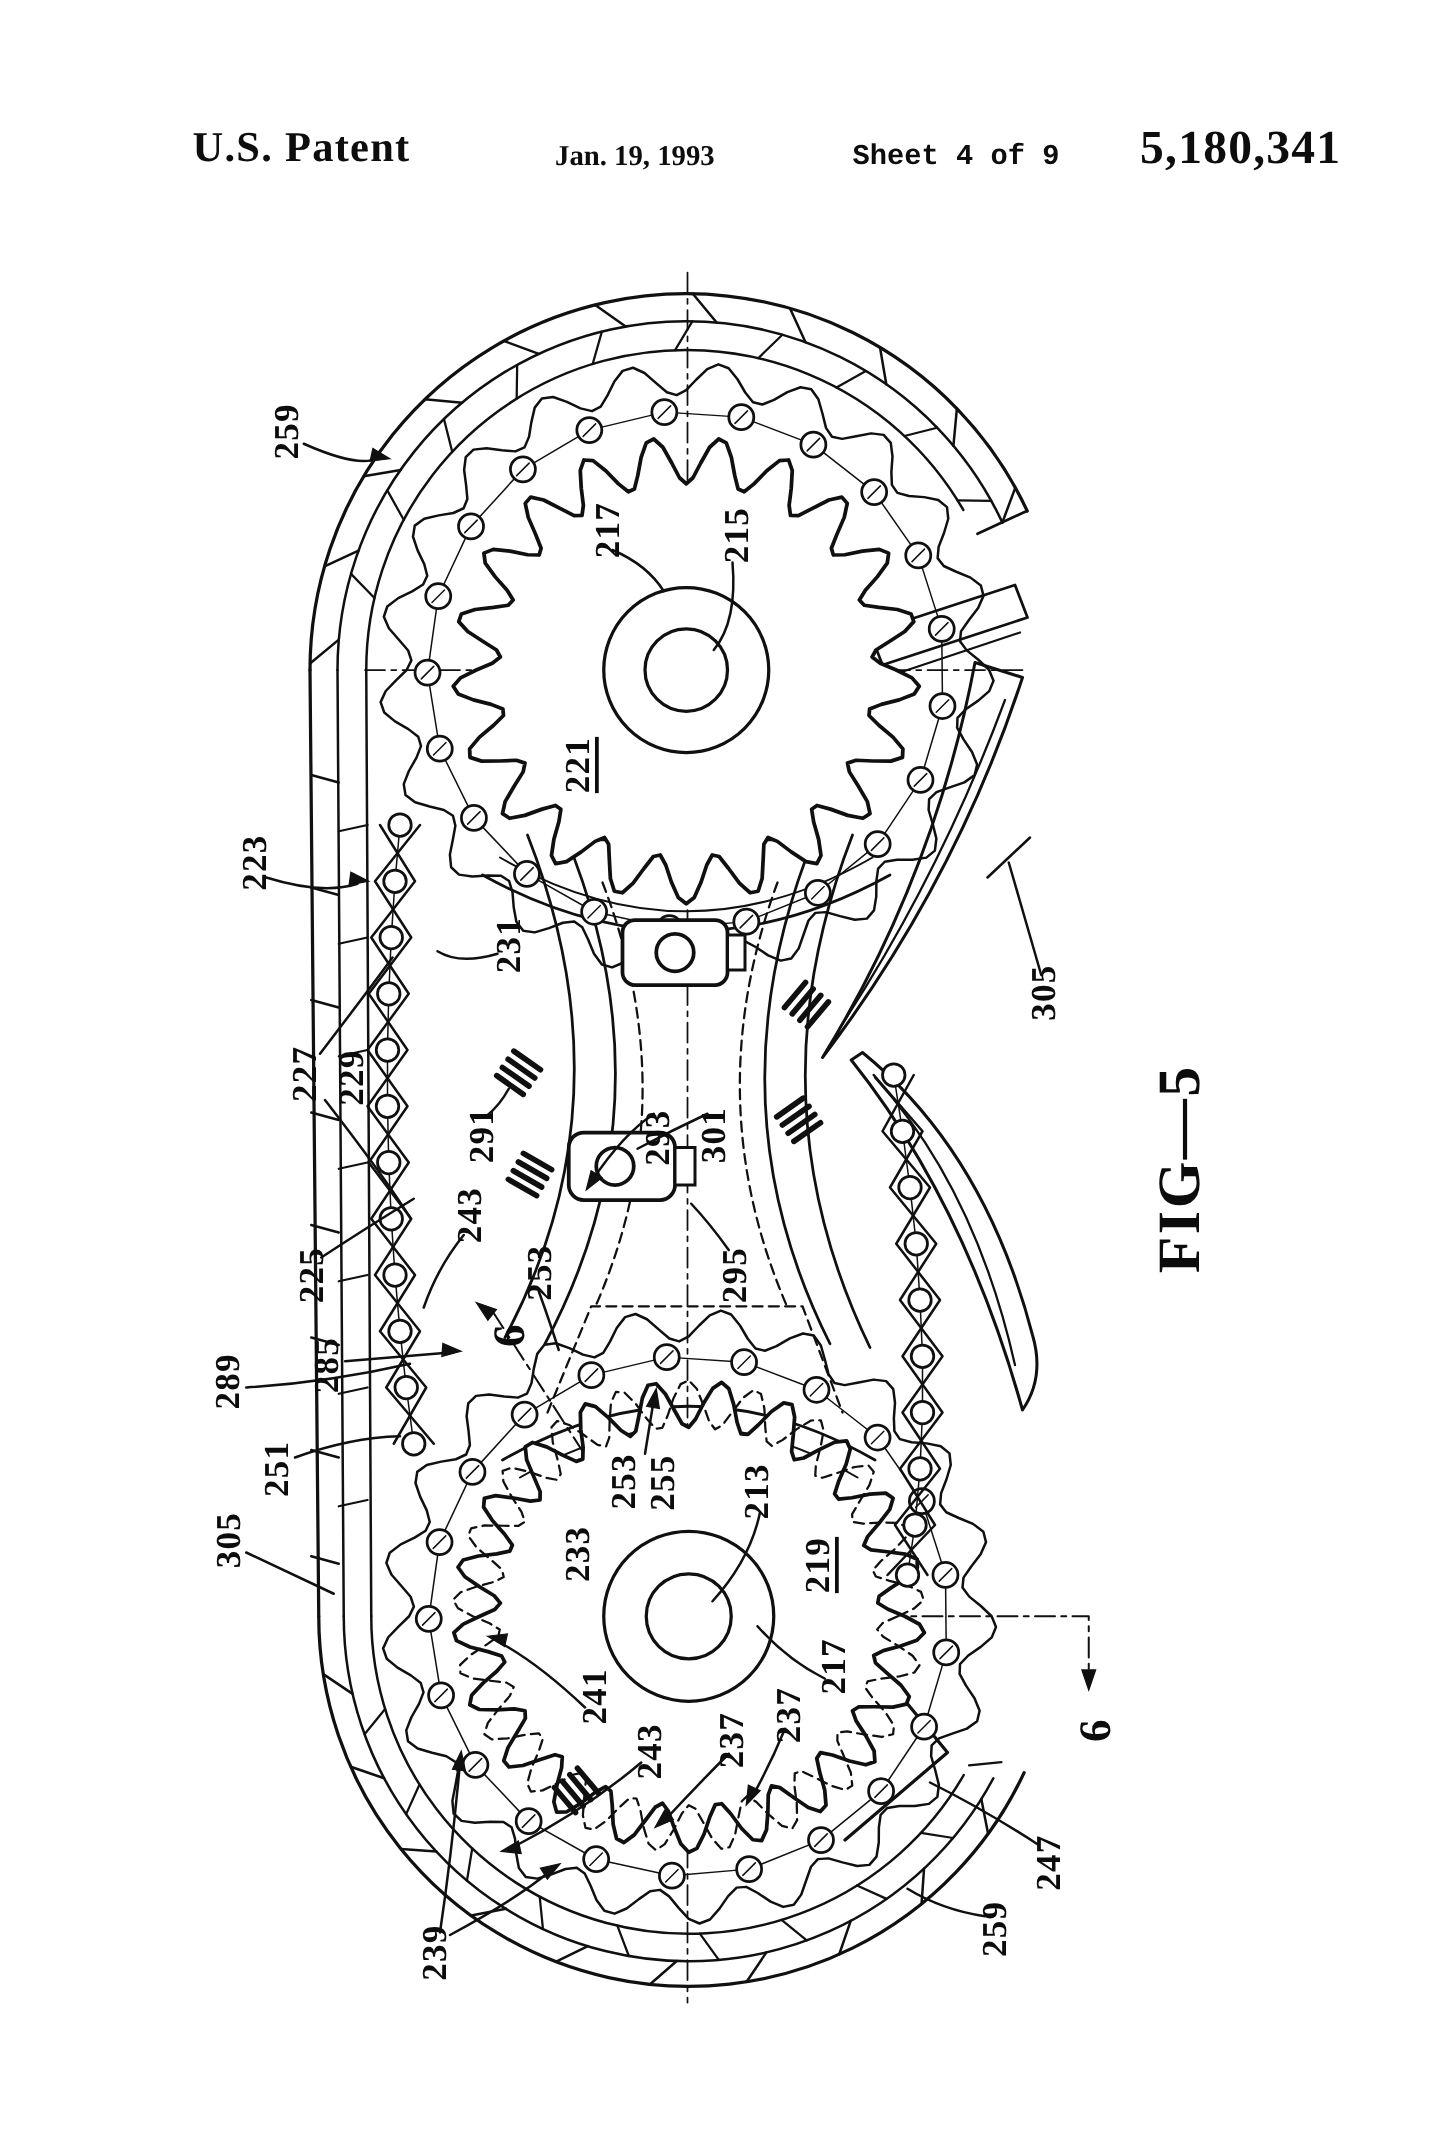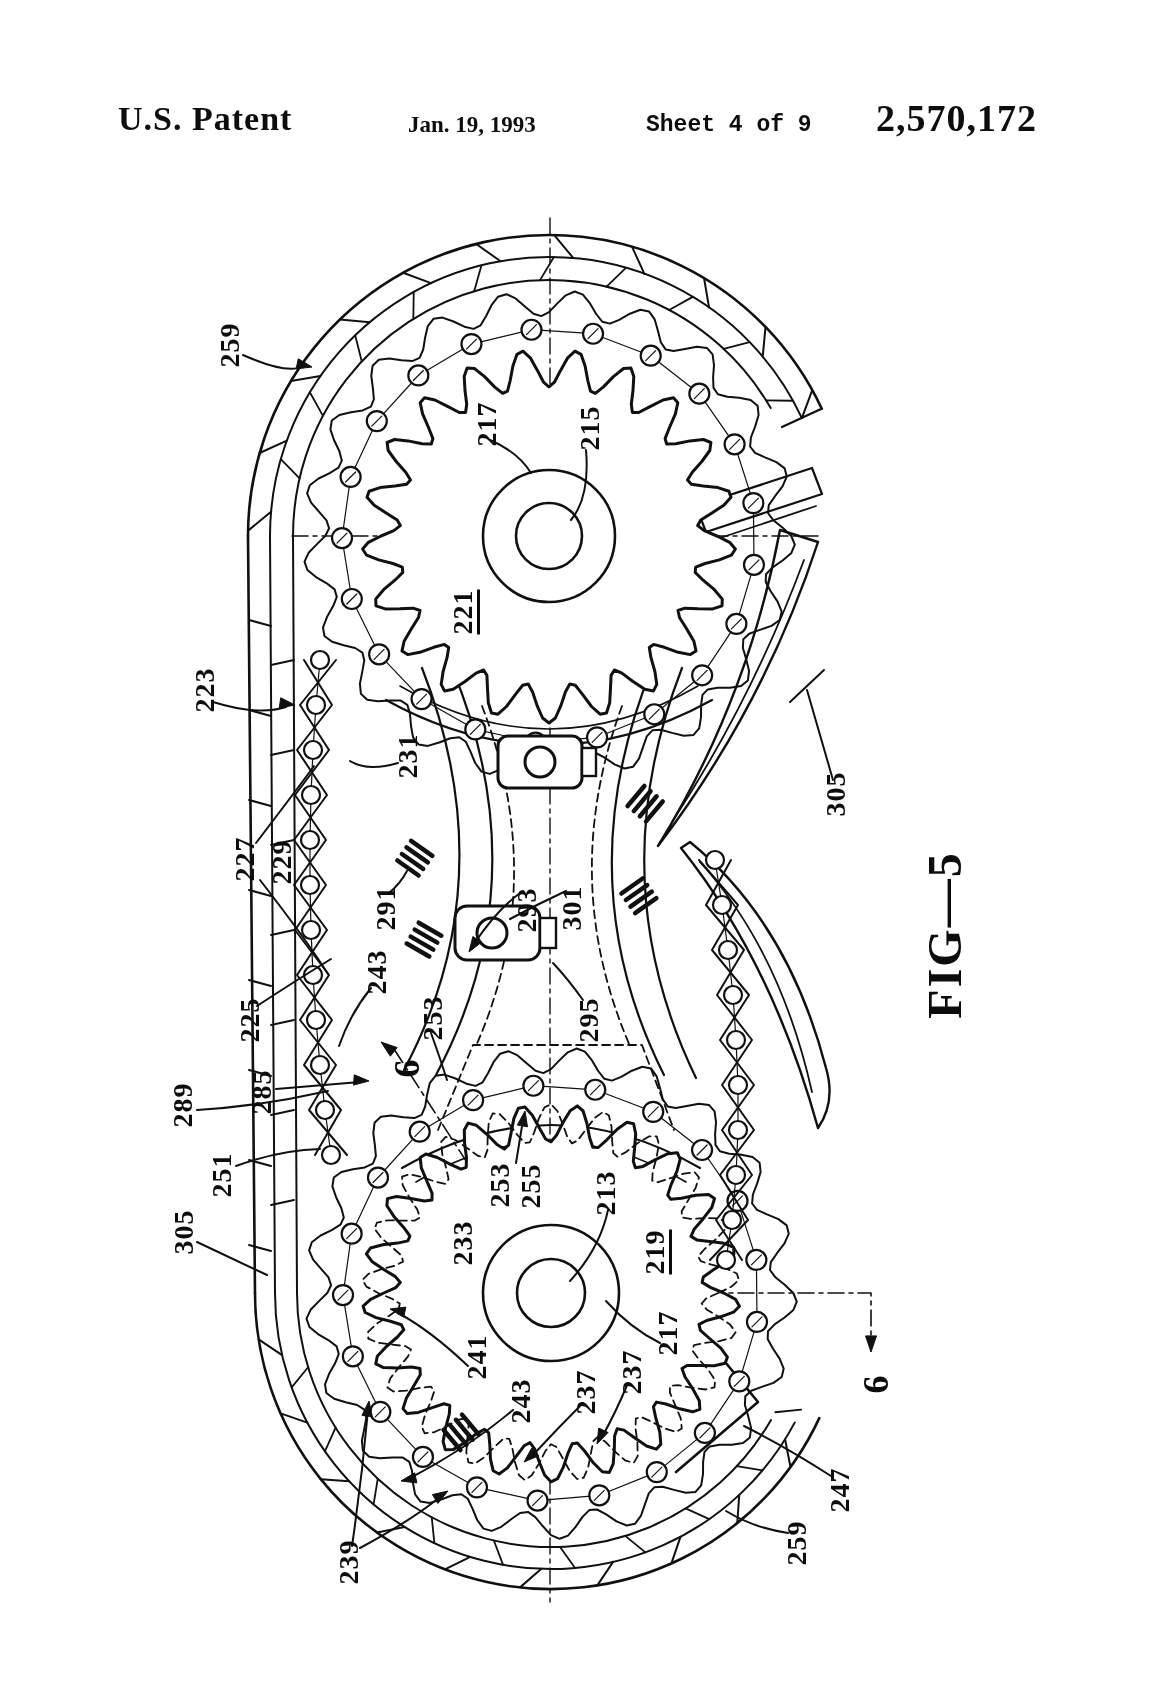--- a/index.html
+++ b/index.html
@@ -1,38 +1,38 @@
 <!DOCTYPE html>
 <html><head>
 <meta charset="utf-8">
 <style>
   html,body{margin:0;padding:0;background:#e8e8e4;}
   #page{position:relative;width:1161px;height:1705px;background:#ffffff;overflow:hidden;
         font-family:"Liberation Serif", serif;color:#111;}
-  .hdr{position:absolute;white-space:nowrap;font-weight:bold;color:#0d0d0d;}
+  .hdr{position:absolute;white-space:nowrap;font-weight:bold;color:#0d0d0d;margin-left:36px;}
   #hdr-title{left:118px;top:100px;font-size:34px;letter-spacing:1px;}
   #hdr-date{left:408px;top:112px;font-size:23px;text-align:right;}
   #hdr-sheet{left:646px;top:112px;font-size:23px;font-family:Liberation Mono, monospace;}
   #hdr-num{left:876px;top:96px;font-size:38px;letter-spacing:1px;}
   #fig-canvas{position:absolute;left:0;top:0;}
   #fig-labels{position:absolute;left:0;top:0;width:1161px;height:1705px;pointer-events:none;}
   .lbl{position:absolute;font-weight:bold;color:#0c0c0c;white-space:nowrap;
        transform:translate(-50%,-50%) rotate(-90deg);font-family:"Liberation Serif",serif;
        letter-spacing:1px;}
   .lbl.u{text-decoration:underline;text-decoration-thickness:3px;text-underline-offset:5px;}
   svg *{vector-effect:none;}
 </style>
 </head>
 <body>
 
 <div id="page">
   <span class="hdr" id="hdr-title">U.S. Patent</span>
   <span class="hdr" id="hdr-date">Jan. 19, 1993</span>
   <span class="hdr" id="hdr-sheet">Sheet 4 of 9</span>
-  <span class="hdr" id="hdr-num">2,570,172</span>
+  <span class="hdr" id="hdr-num">5,180,341</span>
 
   <svg id="fig-canvas" width="1161" height="1705" viewBox="0 0 1161 1705" xmlns="http://www.w3.org/2000/svg">
       <path d="M550,218 L550,1602" fill="none" stroke="#101010" stroke-width="1.4" stroke-linecap="round" stroke-linejoin="round" stroke-dasharray="16 5 4 5"></path>
       <path d="M292,536 L818,536" fill="none" stroke="#101010" stroke-width="1.4" stroke-linecap="round" stroke-linejoin="round" stroke-dasharray="16 5 4 5"></path>
       <path d="M394,1049 L551,1293" fill="none" stroke="#101010" stroke-width="1.6" stroke-linecap="round" stroke-linejoin="round" stroke-dasharray="16 5 4 5"></path>
       <path d="M438,1293 L866,1293 L871,1293 L871,1341" fill="none" stroke="#101010" stroke-width="1.6" stroke-linecap="round" stroke-linejoin="round" stroke-dasharray="16 5 4 5"></path>
       <path d="M871,1352 L865.5,1335.9 L876.5,1335.9 Z" fill="#101010" stroke="#101010" stroke-width="1"></path>
       <path d="M381,1042 L397.1,1047.6 L390.3,1056.2 Z" fill="#101010" stroke="#101010" stroke-width="1"></path>
       <path d="M821.8,408.8 A301,301 0 0 0 248.0,536.0" fill="none" stroke="#101010" stroke-width="2.6" stroke-linecap="round" stroke-linejoin="round"></path>
       <path d="M801.9,418.1 A279,279 0 0 0 270.0,536.0" fill="none" stroke="#101010" stroke-width="2" stroke-linecap="round" stroke-linejoin="round"></path>

